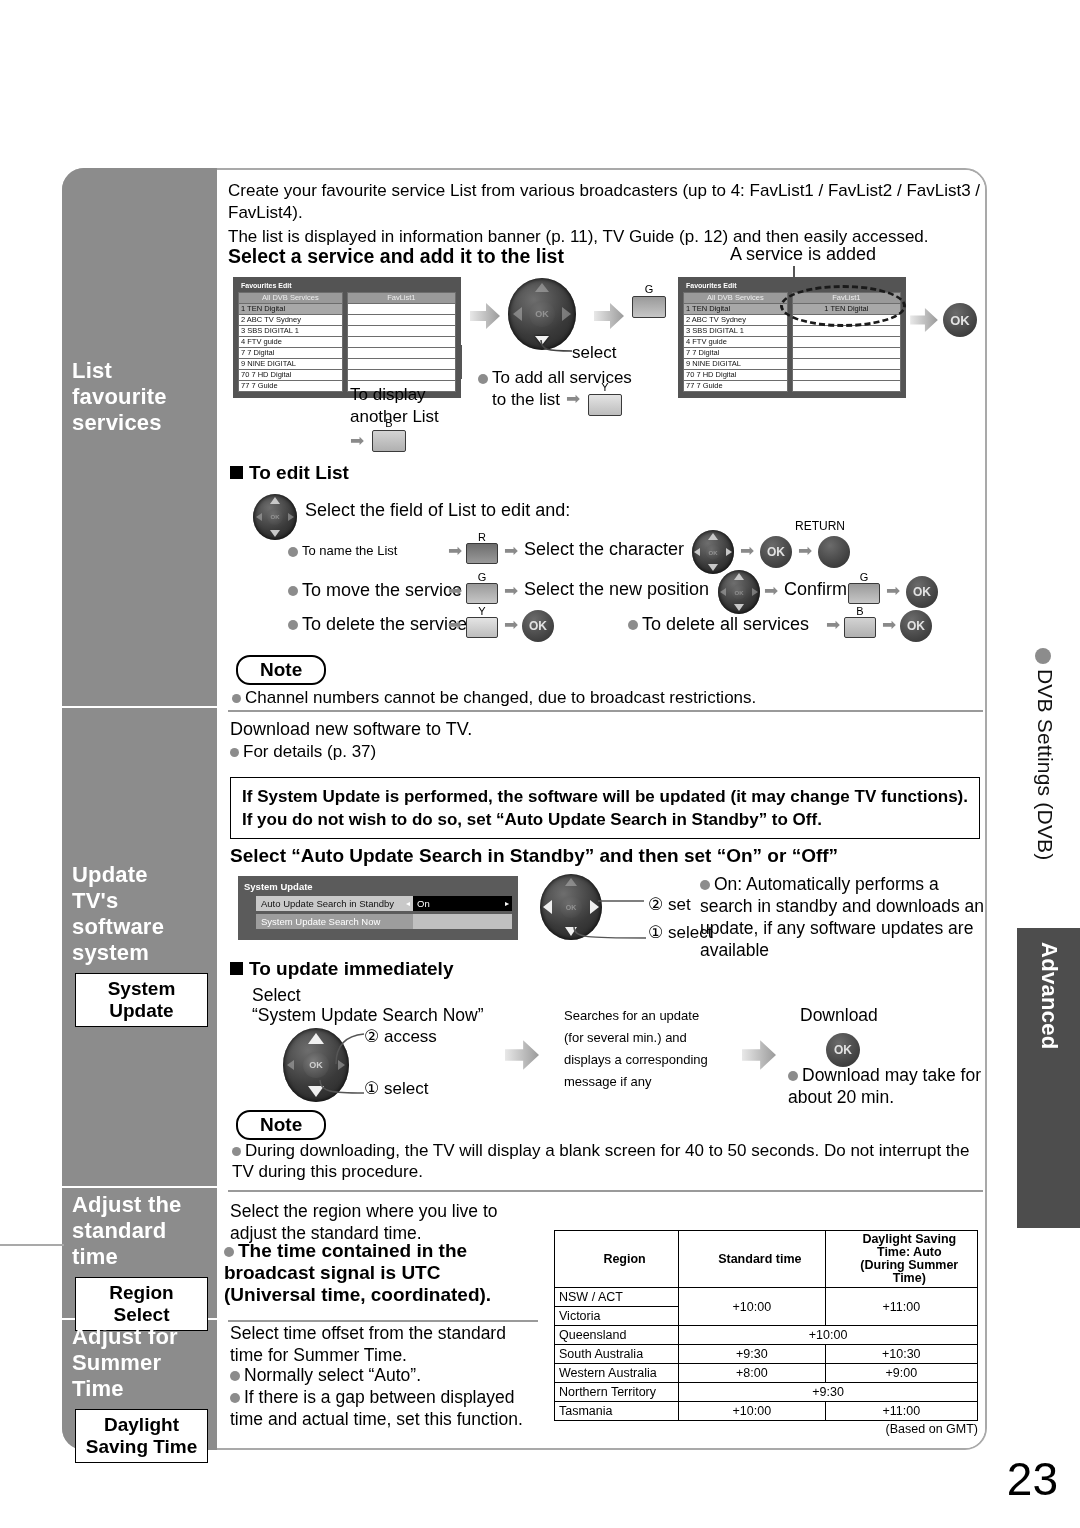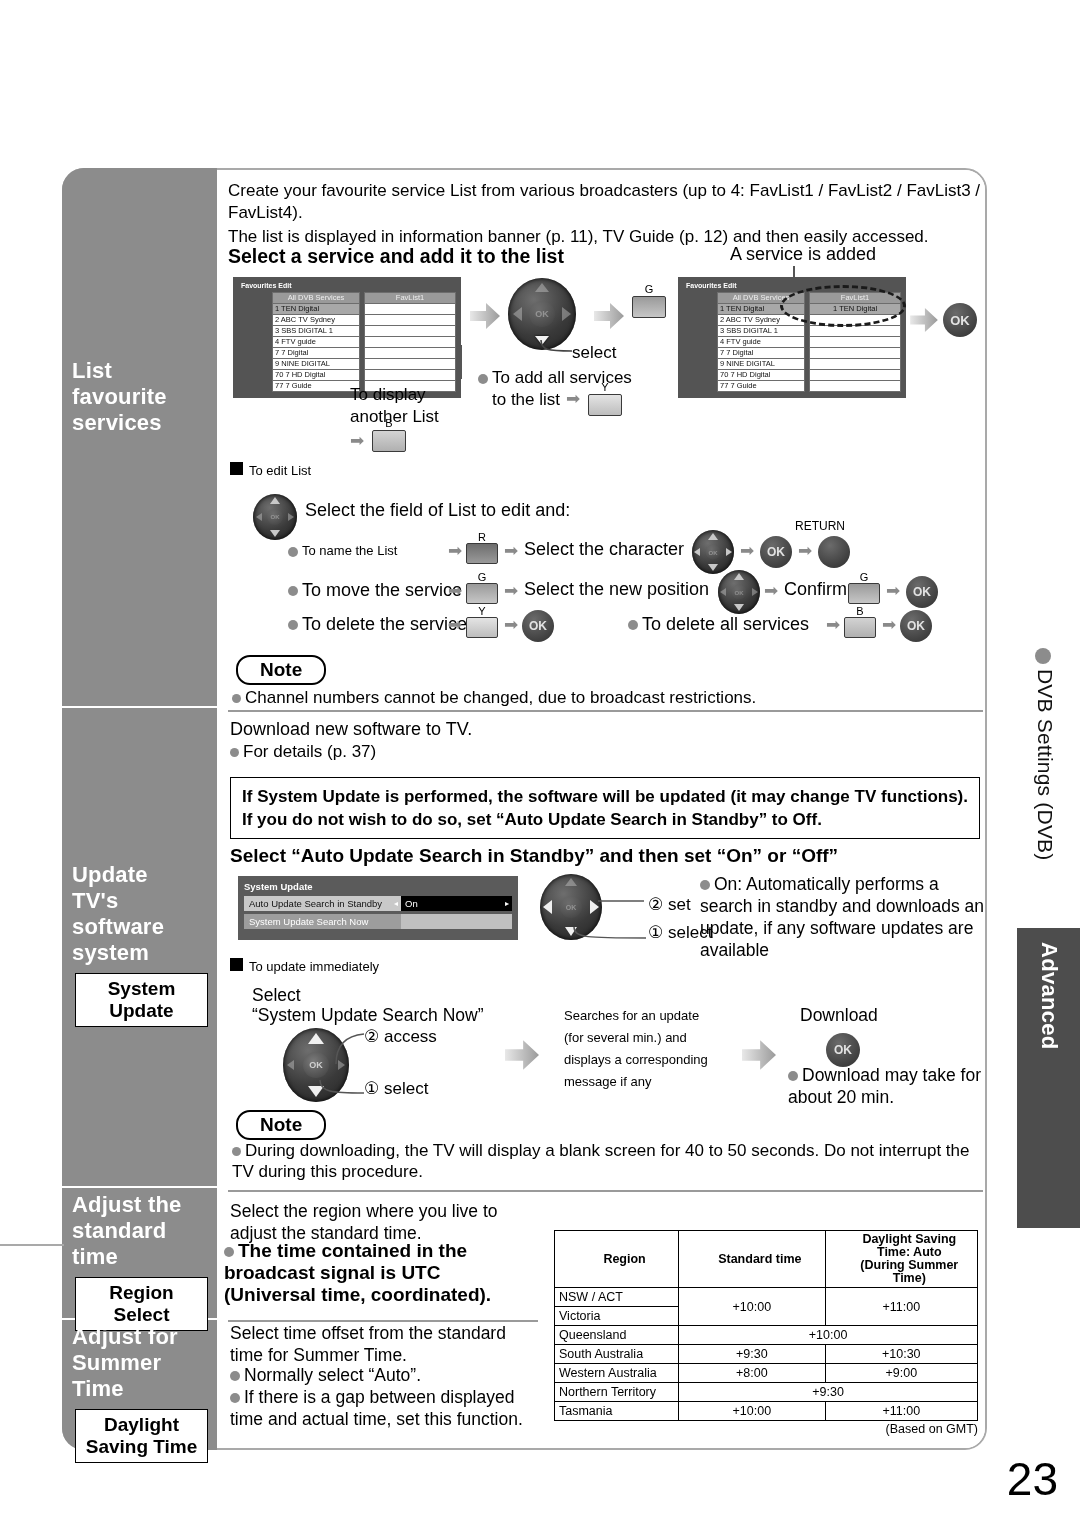--- a/index.html
+++ b/index.html
@@ -40,50 +40,50 @@
        text-align:left;letter-spacing:.2px;}
   .sb-chip{margin:7px 9px 0 13px;background:#fff;color:#000;border:1px solid #000;
        text-align:center;font-weight:bold;font-size:19px;line-height:22px;padding:4px 2px;}
   .sb-sep{position:absolute;left:62px;width:155px;height:2px;background:#fff;}
 
   .hsep{position:absolute;height:2px;background:#8c8c8c;}
 
   
   .body{font-size:17px;line-height:21.5px;color:#000;}
   .bold-h{font-weight:bold;font-size:19.5px;}
-  .sec-h{font-weight:normal;font-size:13px;}
+  .sec-h{font-weight:bold;font-size:19px;}
   .small{font-size:15px;}
   .bullet{display:inline-block;width:10px;height:10px;border-radius:50%;
        background:#8c8c8c;vertical-align:middle;margin-right:4px;}
   .bullet.sm{width:9px;height:9px;}
 
   .note-pill{display:inline-block;border:2px solid #000;border-radius:14px;
        padding:2px 22px;font-weight:bold;font-size:19px;background:#fff;}
 
   .warnbox{border:1.5px solid #000;padding:7px 11px;font-weight:bold;font-size:17px;
        line-height:23px;text-align:justify;}
 
   
   .tvscreen{background:#545454;padding:4px 5px 6px 5px;box-sizing:border-box;}
   .tv-title{color:#fff;font-weight:bold;font-size:7px;padding:1px 2px 3px 3px;}
-  .tv-grid{display:flex;gap:4px;margin-left:34px;}
+  .tv-grid{display:flex;gap:4px;}
   .tv-colhead{background:#9a9a9a;color:#eee;font-size:7.5px;text-align:center;
        border:1px solid #6d6d6d;line-height:10px;}
   .tv-row{background:#fff;border:1px solid #6d6d6d;border-top:none;font-size:7.5px;
        color:#111;line-height:10px;height:10px;padding-left:2px;white-space:nowrap;}
   .tv-row.hl{background:#a8a8a8;}
   .tv-row.empty{padding-left:0;}
   .tv-left{width:115px;}
   .tv-right{width:120px;}
 
   
   .sysmenu{background:#5b5b5b;padding:5px 6px 8px 6px;width:280px;box-sizing:border-box;}
   .sysmenu .t{color:#fff;font-weight:bold;font-size:9.5px;margin-bottom:4px;}
   .sysrow{display:flex;align-items:stretch;font-size:9.5px;height:15px;margin-bottom:3px;}
-  .sysrow .lbl{background:#c9c9c9;color:#111;flex:0 0 152px;padding:2px 0 0 5px;}
+  .sysrow .lbl{background:#c9c9c9;color:#111;flex:0 0 152px;padding:2px 0 0 5px;margin-left:12px;}
   .sysrow .val{background:#000;color:#fff;flex:1;padding:2px 0 0 4px;position:relative;}
   .sysrow.sel .lbl{background:#9d9d9d;color:#fff;}
   .sysrow.sel .val{background:#c0c0c0;}
   .arrL,.arrR{position:absolute;top:3px;font-size:8px;color:#fff;}
   .arrL{left:-6px;color:#fff;}
   .arrR{right:3px;}
 
   
   .dpad{position:relative;border-radius:50%;
        background:radial-gradient(circle at 38% 30%,#6e6e6e 0%,#3a3a3a 55%,#232323 100%);

